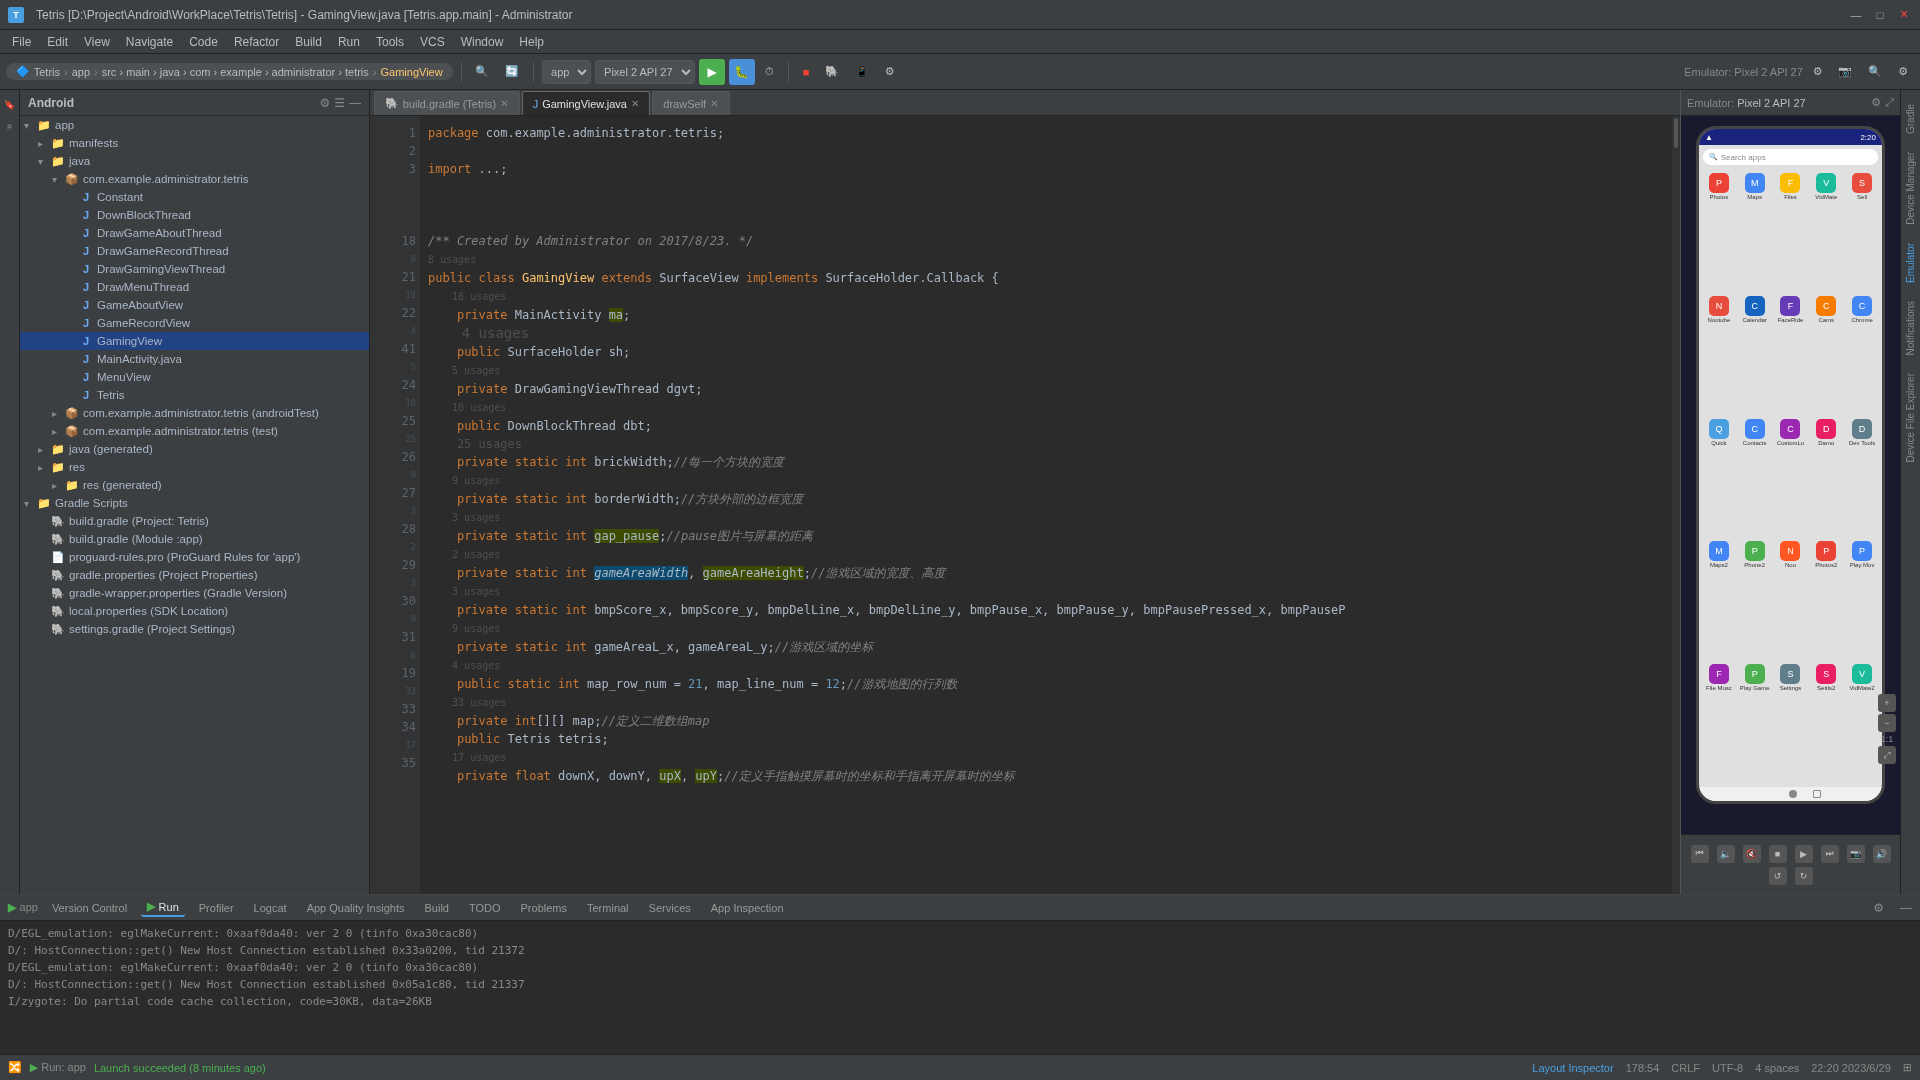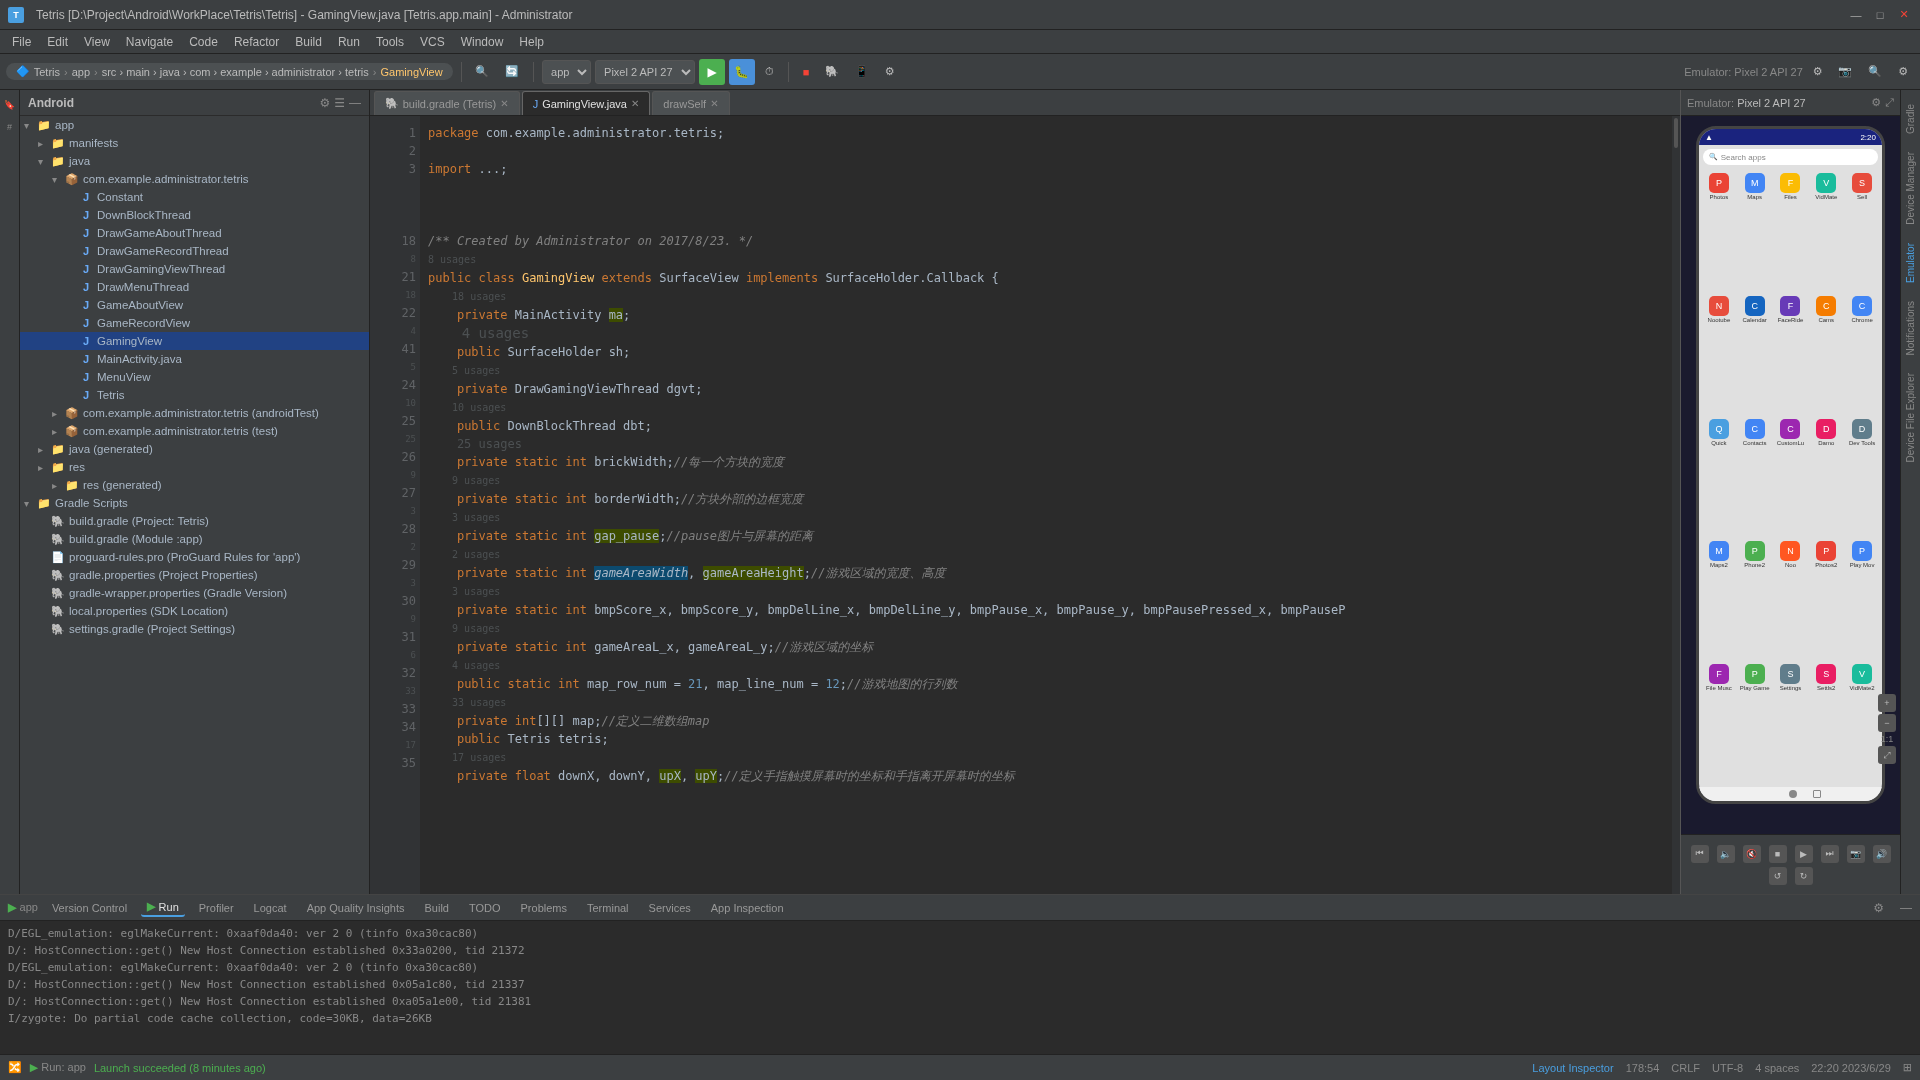--- a/index.html
+++ b/index.html
@@ -891,21 +891,21 @@
           <div>27</div>
           <div style="height:18px;color:#4c5052;font-size:9px;">3</div>
           <div>28</div>
           <div style="height:18px;color:#4c5052;font-size:9px;">2</div>
           <div>29</div>
           <div style="height:18px;color:#4c5052;font-size:9px;">3</div>
           <div>30</div>
           <div style="height:18px;color:#4c5052;font-size:9px;">9</div>
           <div>31</div>
           <div style="height:18px;color:#4c5052;font-size:9px;">6</div>
-          <div>32</div>
+          <div>19</div>
           <div style="height:18px;color:#4c5052;font-size:9px;">33</div>
           <div>33</div>
           <div>34</div>
           <div style="height:18px;color:#4c5052;font-size:9px;">17</div>
           <div>35</div>
         </div>
         <div id="code-content"><span class="kw">package</span> com.example.administrator.tetris;
 
 <span class="kw">import</span> ...;
 
@@ -1135,21 +1135,20 @@
       <div class="bottom-tab">App Inspection</div>
       <div style="flex:1;"></div>
       <span style="cursor:pointer;color:#888;">⚙</span>
       <span style="cursor:pointer;color:#888;margin-left:8px;">—</span>
     </div>
     <div id="bottom-content">
         <div class="log-line">D/EGL_emulation: eglMakeCurrent: 0xaaf0da40: ver 2 0 (tinfo 0xa30cac80)</div>
         <div class="log-line">D/: HostConnection::get() New Host Connection established 0x33a0200, tid 21372</div>
         <div class="log-line">D/EGL_emulation: eglMakeCurrent: 0xaaf0da40: ver 2 0 (tinfo 0xa30cac80)</div>
         <div class="log-line">D/: HostConnection::get() New Host Connection established 0x05a1c80, tid 21337</div>
-        <div class="log-line">D/: HostConnection::get() New Host Connection established 0xa05a1e00, tid 21381</div>
         <div class="log-line">I/zygote: Do partial code cache collection, code=30KB, data=26KB</div>
       </div>
   </div>
 
   <div id="status-bar">
     <div id="status-left">
       <span style="color:#888;">🔀</span>
       <span><span class="status-green">▶</span> Run: app</span>
       <span class="status-success">Launch succeeded (8 minutes ago)</span>
     </div>

